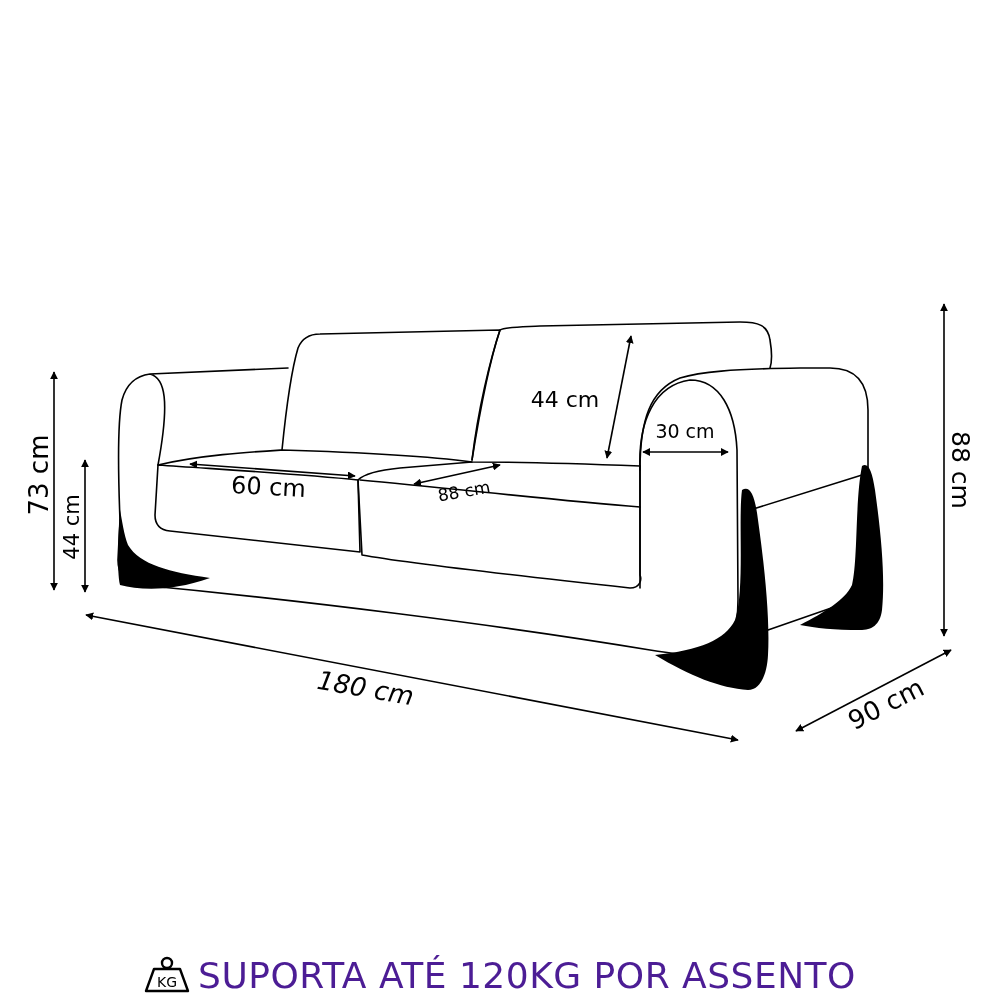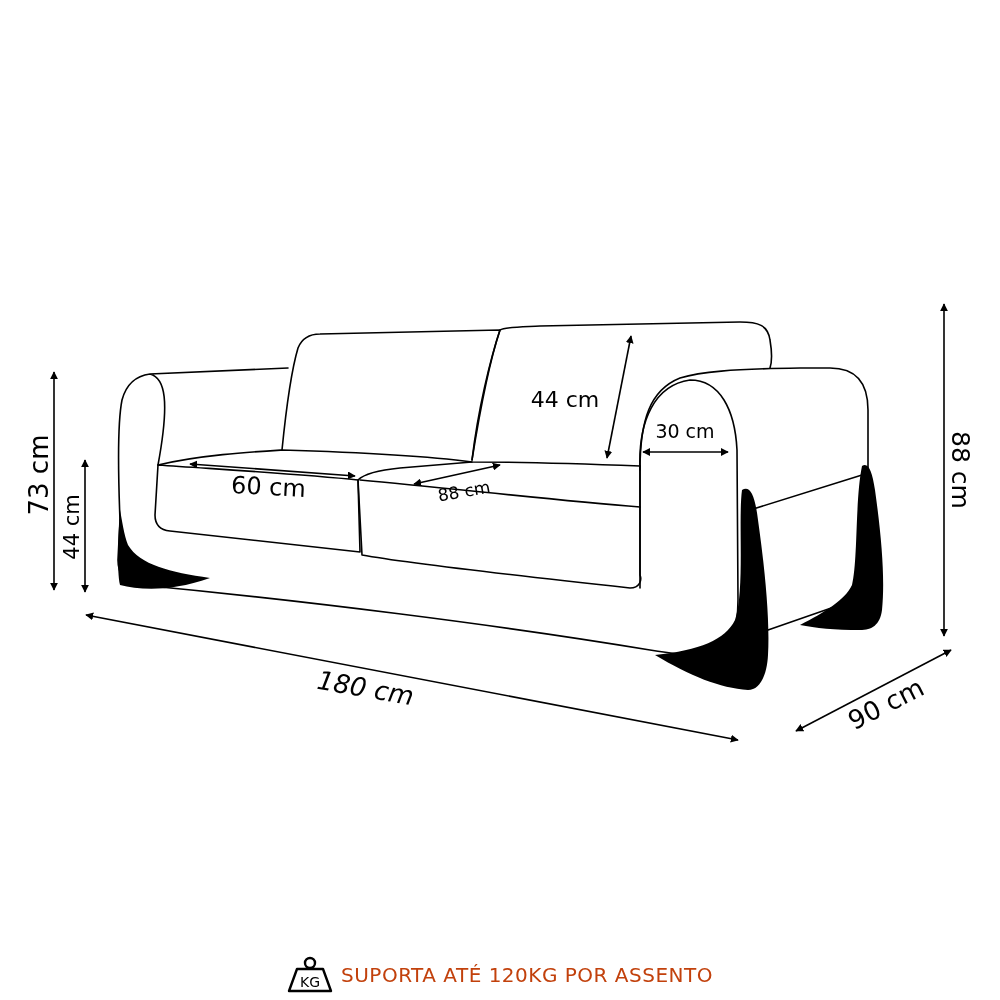--- a/index.html
+++ b/index.html
@@ -1,21 +1,21 @@
 <!DOCTYPE html>
 <html><head>
   <meta charset="utf-8">
   <style>
     html, body { margin: 0; padding: 0; background: #ffffff; }
     body { width: 1000px; height: 1000px; position: relative; overflow: hidden; font-family: "DejaVu Sans", sans-serif; }
     #stage { position: absolute; left: 0; top: 0; width: 1000px; height: 1000px; }
     .dim-text { font-family: "DejaVu Sans", sans-serif; fill: #000; }
     .footer { position: absolute; left: 0; top: 950px; width: 1000px; height: 50px; display: flex; align-items: center; justify-content: center; gap: 8px; }
     .footer .kg-icon { width: 46px; height: 40px; }
-    .footer .footer-text { font-family: "DejaVu Sans", sans-serif; font-size: 20px; letter-spacing: 0.5px; color: #c2410c; font-weight: 400; }
+    .footer .footer-text { font-family: "DejaVu Sans", sans-serif; font-size: 36px; letter-spacing: 0.5px; color: #4c1d95; font-weight: 400; }
   </style>
 </head>
 <body>
 
 <svg id="stage" viewBox="0 0 1000 1000" xmlns="http://www.w3.org/2000/svg">
   <defs>
     <marker id="arr" viewBox="0 0 10 10" refX="9" refY="5" markerWidth="5" markerHeight="5" orient="auto-start-reverse">
       <path d="M0,0 L10,5 L0,10 z" fill="#000"></path>
     </marker>
   </defs>

